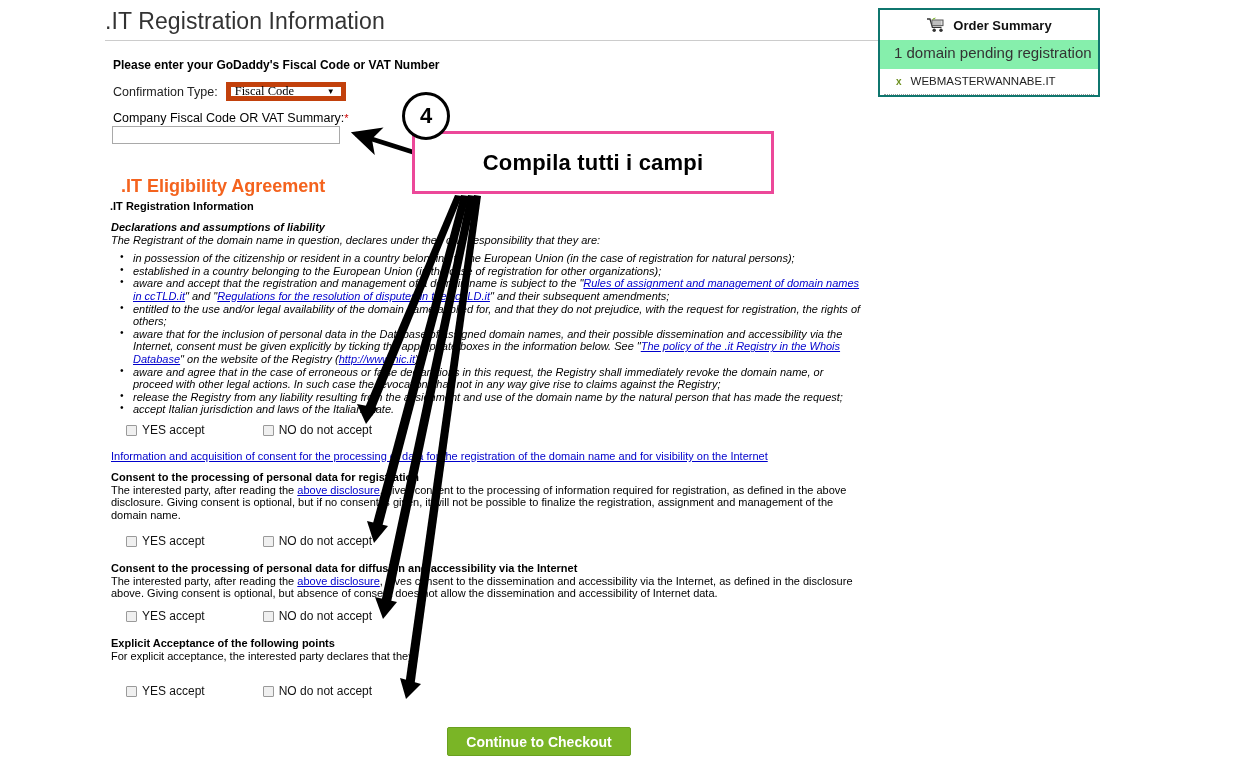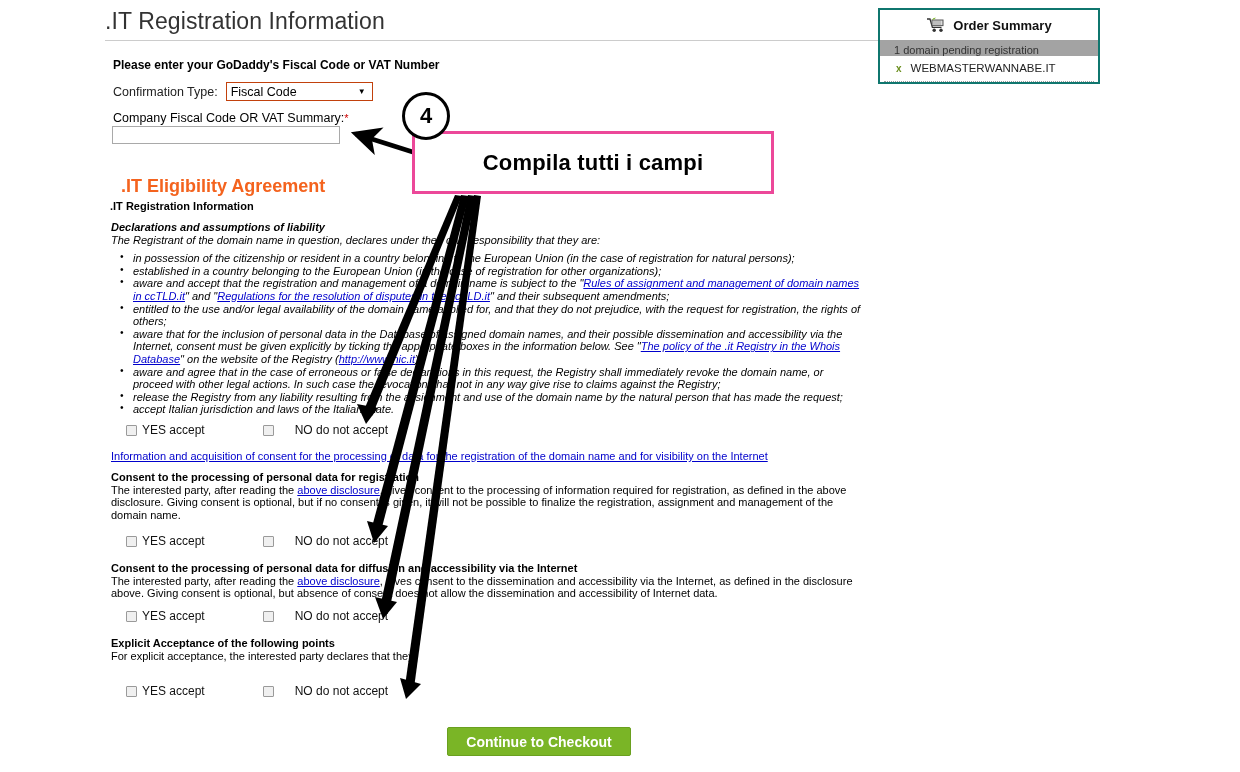--- a/index.html
+++ b/index.html
@@ -53,26 +53,26 @@
     display: flex;
     align-items: center;
   }
   .conf-label {
     font-size: 12.5px;
     color: #222;
     margin-right: 8px;
     white-space: nowrap;
   }
   .conf-select {
-    width: 147px;
+    width: 120px;
     height: 19px;
     box-sizing: border-box;
-    border: 1px solid #c2410c;
-    background: #ffffff;
-    font-family: Liberation Sans, sans-serif;
+    border: 5px solid #c2410c;
+    background: #ffffff;
+    font-family: Liberation Serif, serif;
     font-size: 12.5px;
     color: #000;
     padding: 0 2px;
     display: flex;
     align-items: center;
     justify-content: space-between;
   }
   .conf-select .sel-val { padding-left: 2px; }
   .conf-select .caret {
     font-size: 8px;
@@ -159,21 +159,21 @@
 
   
   .cb-row {
     position: absolute;
     display: flex;
     align-items: center;
     font-size: 12px;
     color: #111;
   }
   .cb-opt { display: flex; align-items: center; white-space: nowrap; }
-  .cb-opt + .cb-opt { margin-left: 58px; gap: 16px; }
+  .cb-opt + .cb-opt { margin-left: 58px; }
   .cbox {
     width: 11px;
     height: 11px;
     box-sizing: border-box;
     border: 1px solid #9a9a9a;
     background: #f0f0f0;
     border-radius: 1px;
     margin-right: 5px;
     display: inline-block;
   }
@@ -232,24 +232,24 @@
     font-weight: bold;
     color: #111;
   }
   .os-head .cart-icon {
     width: 20px;
     height: 16px;
     margin-right: 7px;
     display: inline-block;
   }
   .os-pending {
-    background: #a3a3a3;
-    font-size: 11px;
+    background: #86efac;
+    font-size: 15px;
     color: #333;
-    padding: 4px 0 0 14px;
+    padding: 4px 0 8px 14px;
   }
   .os-item {
     font-size: 11.5px;
     color: #222;
     padding: 6px 0 7px 12px;
     display: flex;
     align-items: baseline;
     border-bottom: 1px dotted #9a9a9a;
     margin: 0 4px;
   }

